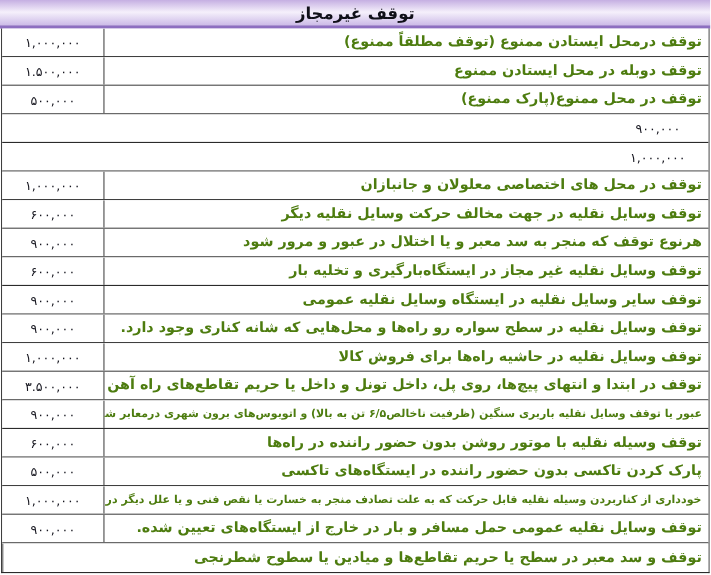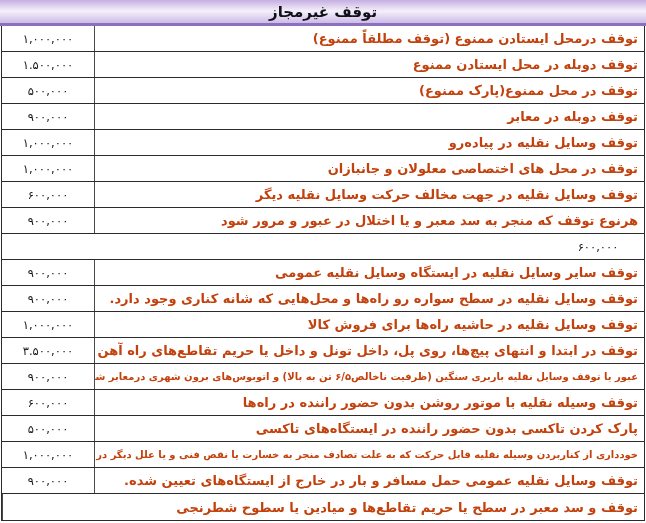--- a/index.html
+++ b/index.html
@@ -51,21 +51,21 @@
     align-items: center;
     overflow: hidden;
   }
   .cell.desc {
     flex: 1 1 auto;
     border-left: 1.5px solid #4a4a4a; 
     padding: 0 6px 0 2px;
     justify-content: flex-start; 
     font-size: 13px;
     font-weight: bold;
-    color: #c2410c;
+    color: #4d7c0f;
     white-space: nowrap;
   }
   .cell.amount {
     flex: 0 0 92px;
     width: 92px;
     justify-content: center;
     font-size: 11.5px;
     font-weight: normal;
     color: #15151e;
     white-space: nowrap;
@@ -92,45 +92,44 @@
     <div class="cell desc">توقف دوبله در محل ایستادن ممنوع</div>
     <div class="cell amount">۱.۵۰۰,۰۰۰</div>
   </div>
 
   <div class="row">
     <div class="cell desc">توقف در محل ممنوع(پارک ممنوع)</div>
     <div class="cell amount">۵۰۰,۰۰۰</div>
   </div>
 
   <div class="row">
-    <div class="cell desc">توقف دوبله در معابر</div>
     <div class="cell amount">۹۰۰,۰۰۰</div>
   </div>
 
   <div class="row">
-    <div class="cell desc">توقف وسایل نقلیه در پیاده‌رو</div>
     <div class="cell amount">۱,۰۰۰,۰۰۰</div>
   </div>
 
   <div class="row">
     <div class="cell desc">توقف در محل های اختصاصی معلولان و جانبازان</div>
     <div class="cell amount">۱,۰۰۰,۰۰۰</div>
   </div>
 
   <div class="row">
     <div class="cell desc">توقف وسایل نقلیه در جهت مخالف حرکت وسایل نقلیه دیگر</div>
     <div class="cell amount">۶۰۰,۰۰۰</div>
   </div>
 
   <div class="row">
     <div class="cell desc">هرنوع توقف که منجر به سد معبر و یا اختلال در عبور و مرور شود</div>
     <div class="cell amount">۹۰۰,۰۰۰</div>
   </div>
 
   <div class="row">
+    <div class="cell desc">توقف وسایل نقلیه غیر مجاز در ایستگاه‌بارگیری و تخلیه بار</div>
     <div class="cell amount">۶۰۰,۰۰۰</div>
   </div>
 
   <div class="row">
     <div class="cell desc">توقف سایر وسایل نقلیه در ایستگاه وسایل نقلیه عمومی</div>
     <div class="cell amount">۹۰۰,۰۰۰</div>
   </div>
 
   <div class="row">
     <div class="cell desc">توقف وسایل نقلیه در سطح سواره رو راه‌ها و محل‌هایی که شانه کناری وجود دارد.</div>

